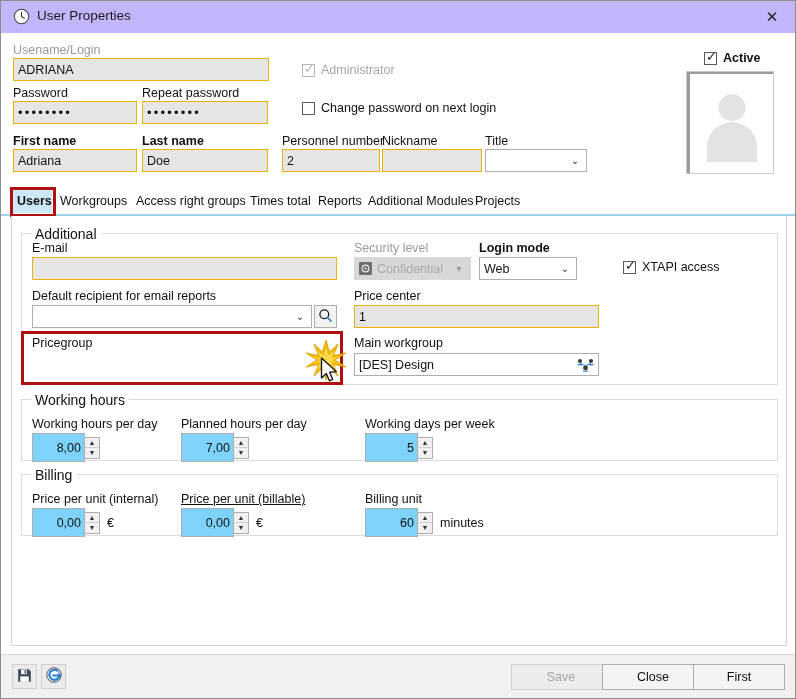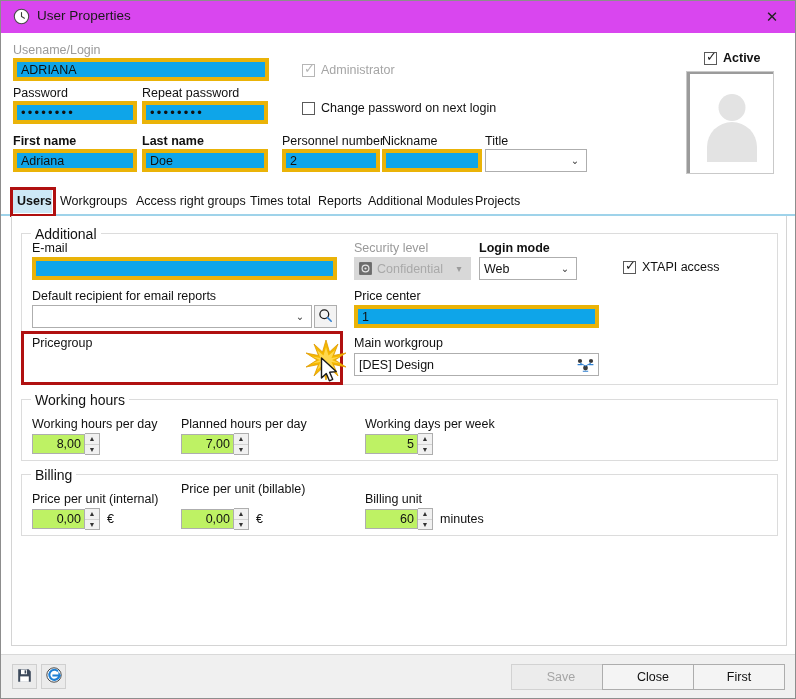--- a/index.html
+++ b/index.html
@@ -15,21 +15,21 @@
   .window {
     position:relative;
     width:796px; height:699px;
     border:1px solid #8d8d8d;
     background:#ffffff;
     overflow:hidden;
   }
   
   .titlebar {
     position:absolute; left:0; top:0; width:794px; height:32px;
-    background:#d946ef;
+    background:#c4b5fd;
     padding-left:14px;
   }
   .title-icon {
     position:absolute; left:12px; top:7px; width:17px; height:17px;
   }
   .title-text {
     position:absolute; left:36px; top:7px;
     font-size:13.5px; color:#1a1a1a;
   }
   .close-btn {
@@ -37,21 +37,21 @@
     display:flex; align-items:center; justify-content:center;
     color:#222; font-size:15px; cursor:pointer;
   }
 
   
   .lbl { position:absolute; font-size:12.5px; color:#111; white-space:nowrap; }
   .lbl.bold { font-weight:bold; }
   .lbl.dim { color:#9a9a9a; }
 
   .tbox {
-    position:absolute; background:#0ea5e9; border:4px solid #eab308;
+    position:absolute; background:#e5e5e5; border:1px solid #eab308;
     font-family:"Liberation Sans", sans-serif; font-size:12.5px; color:#111;
     padding:0 4px; display:flex; align-items:center; overflow:hidden;
   }
   .tbox.grey { background:#e9e9e9; border:1px solid #b5b5b5; }
 
   .combo {
     position:absolute; background:#ffffff; border:1px solid #aeaeae;
     font-size:12.5px; color:#111; display:flex; align-items:center;
     padding:0 4px; overflow:hidden;
   }
@@ -79,21 +79,21 @@
     line-height:13px;
   }
   .cb.dim .box .chk { color:#b6b6b6; }
   .cb .txt { font-size:12.5px; color:#111; }
   .cb.dim .txt { color:#a5a5a5; }
   .cb.bold .txt { font-weight:bold;text-align:center; }
 
   
   .spin { position:absolute; display:flex; align-items:center; }
   .spin .f {
-    border:1px solid #aeaeae; background:#bef264; height:20px;
+    border:1px solid #aeaeae; background:#7dd3fc; height:29px;
     display:flex; align-items:center; justify-content:flex-end;
     padding-right:3px; font-size:12.5px; color:#111;
   }
   .spin .btns {
     width:15px; height:22px; border:1px solid #aeaeae; border-left:none;
     background:#f1f1f1; display:flex; flex-direction:column;
   }
   .spin .btns div {
     flex:1; display:flex; align-items:center; justify-content:center;
     font-size:7px; color:#333; line-height:1;
@@ -450,21 +450,21 @@
   </div>
   <div class="spin" style="left:31px; top:507px;">
     <div class="f" style="width:53px;">0,00</div>
     <div class="btns">
       <div>▲</div>
       <div>▼</div>
     </div>
     <span class="suffix">€</span>
   </div>
 
-  <div class="lbl" style="left:180px; top:481px;">
+  <div class="lbl" style="left:180px; top:491px;text-decoration:underline;">
     <span>Price per unit (billable)</span>
   </div>
   <div class="spin" style="left:180px; top:507px;">
     <div class="f" style="width:53px;">0,00</div>
     <div class="btns">
       <div>▲</div>
       <div>▼</div>
     </div>
     <span class="suffix">€</span>
   </div>

